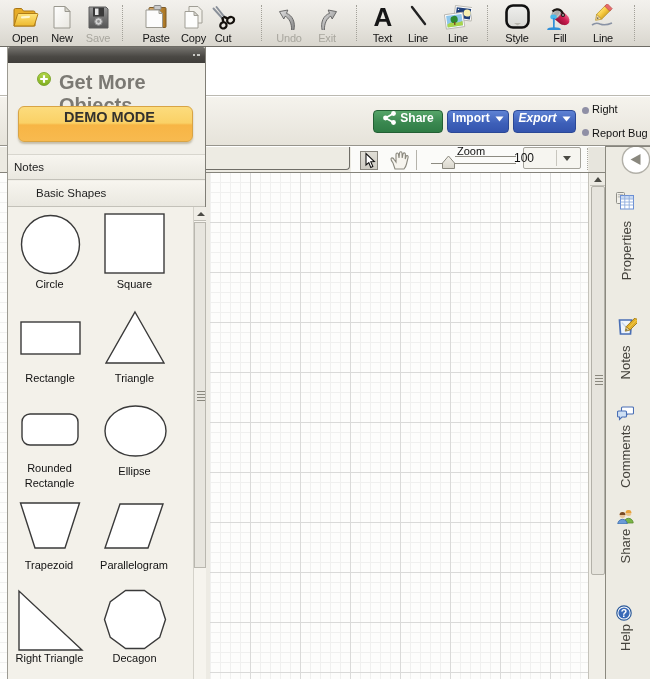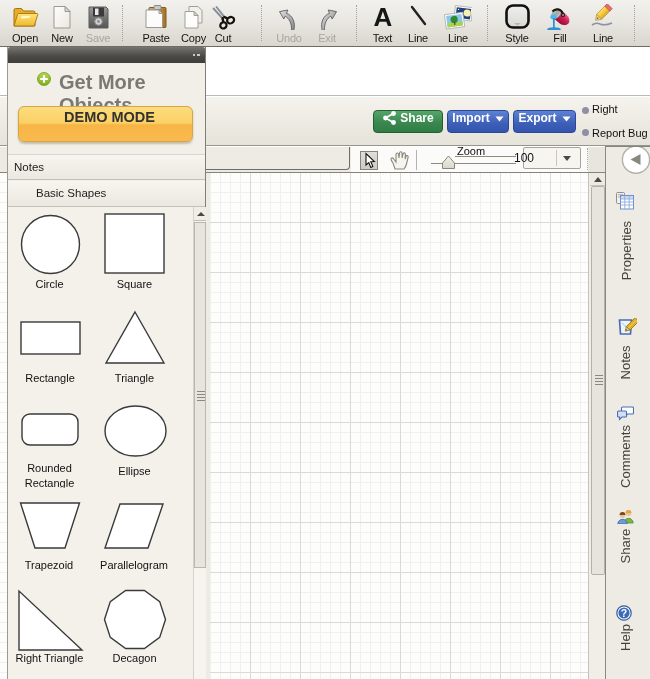--- a/index.html
+++ b/index.html
@@ -303,21 +303,21 @@
 
   <div class="btn" id="btn-share"><svg width="15" height="14" viewBox="0 0 15 14" style="vertical-align:-2px; margin-right:3px;">
       <path d="M11.5 2.5 L3.5 7 M3.5 7 L11.5 11.5" stroke="#fff" stroke-width="1.8"></path>
       <circle cx="11.5" cy="2.5" r="2.4" fill="#fff"></circle>
         <circle cx="3.5" cy="7" r="2.4" fill="#fff"></circle>
         <circle cx="11.5" cy="11.5" r="2.4" fill="#fff"></circle>
     </svg><span style="vertical-align:1px;">Share</span></div>
   <div class="btn bluebtn" id="btn-import"><span style="vertical-align:1px;">Import</span><svg width="9" height="8" viewBox="0 0 9 8" style="margin-left:5px;">
         <path d="M0.5 1.5 h8 L4.5 6.5 z" fill="#fff"></path>
       </svg></div>
-  <div class="btn bluebtn" id="btn-export"><span style="vertical-align:1px;">Export</span><svg width="9" height="8" viewBox="0 0 9 8" style="margin-left:5px;">
+  <div class="btn bluebtn" id="btn-export"><span style="vertical-align:1px;font-style:italic;">Export</span><svg width="9" height="8" viewBox="0 0 9 8" style="margin-left:5px;">
         <path d="M0.5 1.5 h8 L4.5 6.5 z" fill="#fff"></path>
       </svg></div>
   <div class="link-dot" style="left:582px; top:107px;"></div>
   <div class="toplink" style="left:592px; top:103px;">Right</div>
   <div class="link-dot" style="left:582px; top:129px;"></div>
   <div class="toplink" style="left:592px; top:127px;">Report Bug</div>
 
   <div class="abs" id="row2white"></div>
   <div class="abs" id="whitetab"></div>
   <div class="abs" id="cursorbtn">

